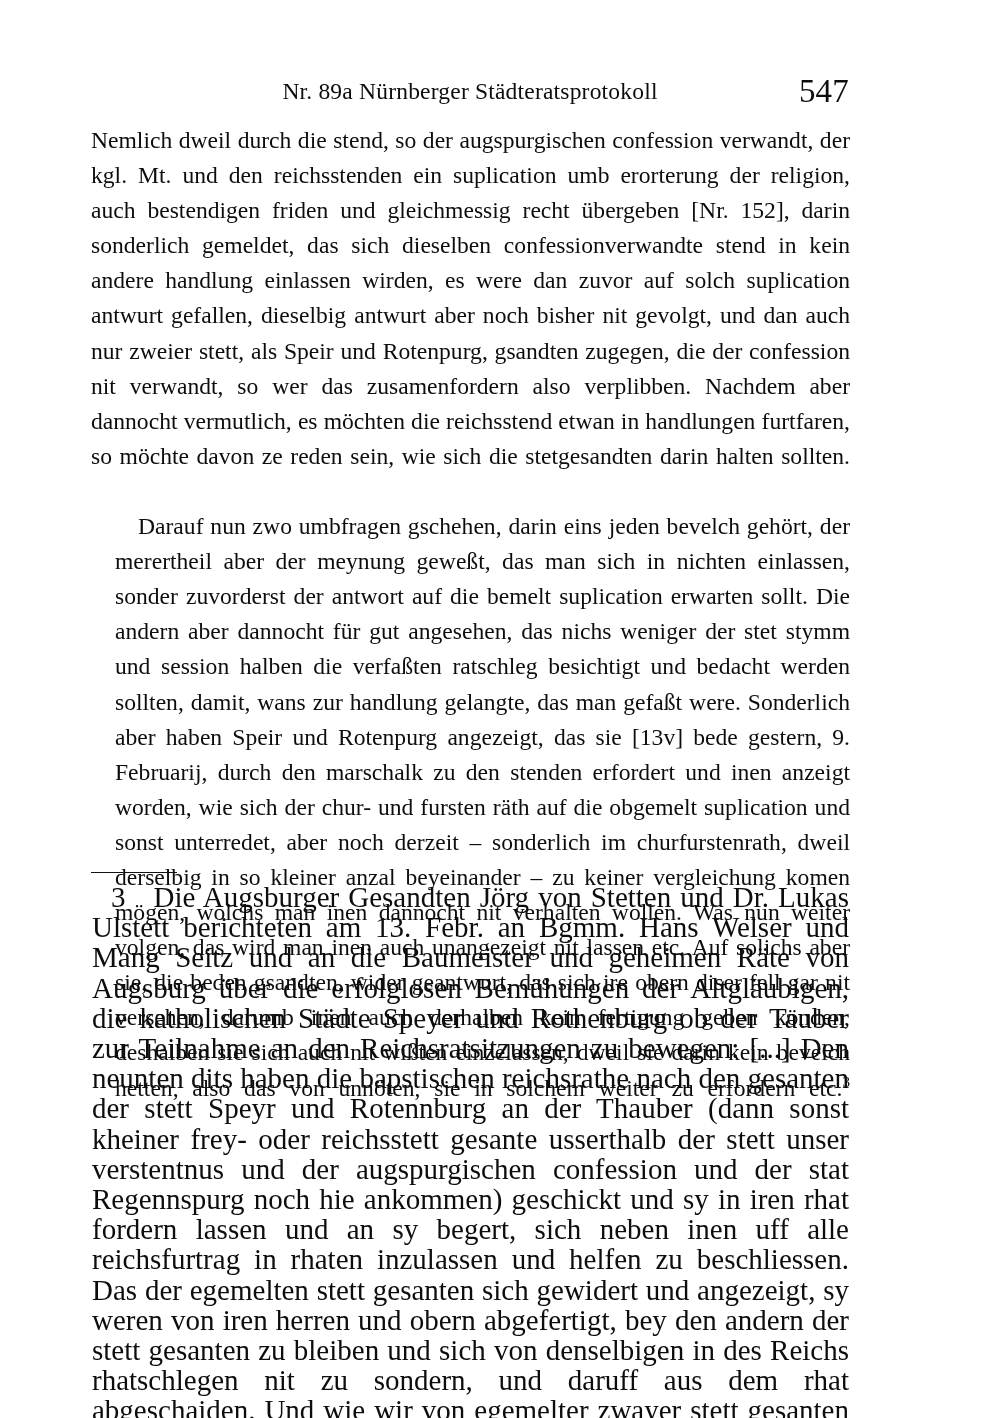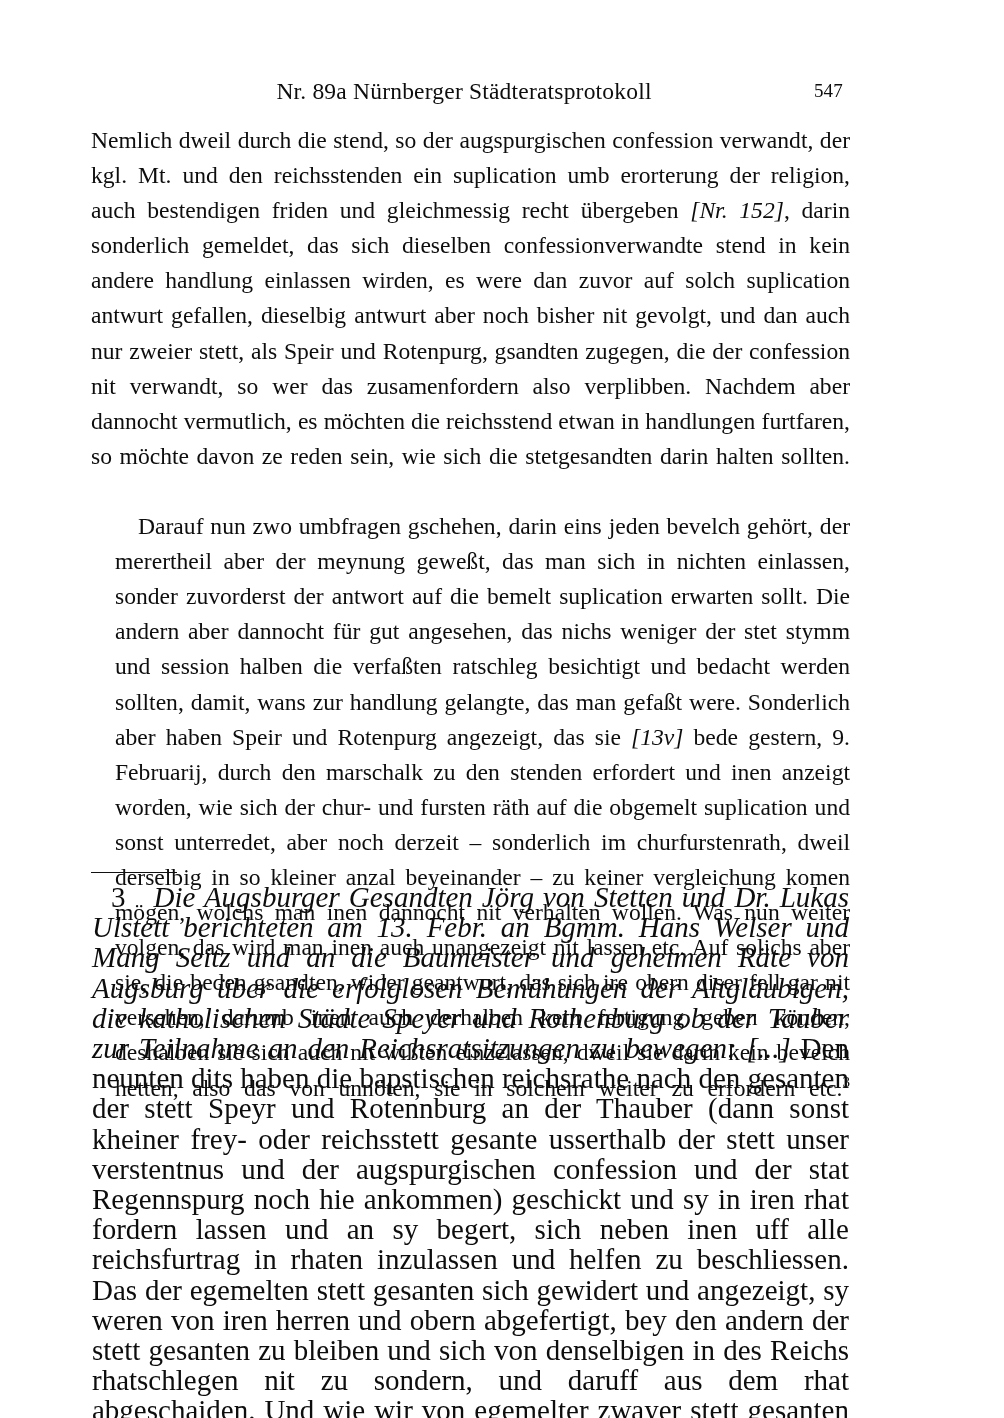--- a/index.html
+++ b/index.html
@@ -17,39 +17,39 @@
     background: #ffffff;
     color: #0d0d0d;
     font-family: "Liberation Serif", "DejaVu Serif", serif;
     overflow: hidden;
     box-sizing: border-box;
   }
 
   
   .running-head {
     position: absolute;
-    left: 85px;
+    left: 91px;
     top: 76px;
     width: 758px;
     height: 30px;
     display: flex;
     align-items: center;
     justify-content: center;
     font-size: 23.5px;
     line-height: 30px;
     letter-spacing: 0.2px;
   }
   .running-head .rh-title {
     white-space: nowrap;
   }
   .running-head .rh-folio {
     position: absolute;
     right: 0;
     top: 0;
-    font-size: 19px;
+    font-size: 33px;
     line-height: 30px;
   }
 
   
   .textblock {
     position: absolute;
     left: 91px;
     top: 123px;
     width: 759px;
   }
@@ -63,21 +63,20 @@
     -webkit-hyphens: none;
     hyphens: none;
     word-spacing: 0.1px;
   }
   p.body.indent {
     text-indent: 23px;
     margin-left: 24px;
   }
 
   .ital {
-    font-style: italic;
   }
 
   sup.fnref {
     font-size: 0.64em;
     vertical-align: super;
     line-height: 0;
   }
 
   
   .footnotes {

